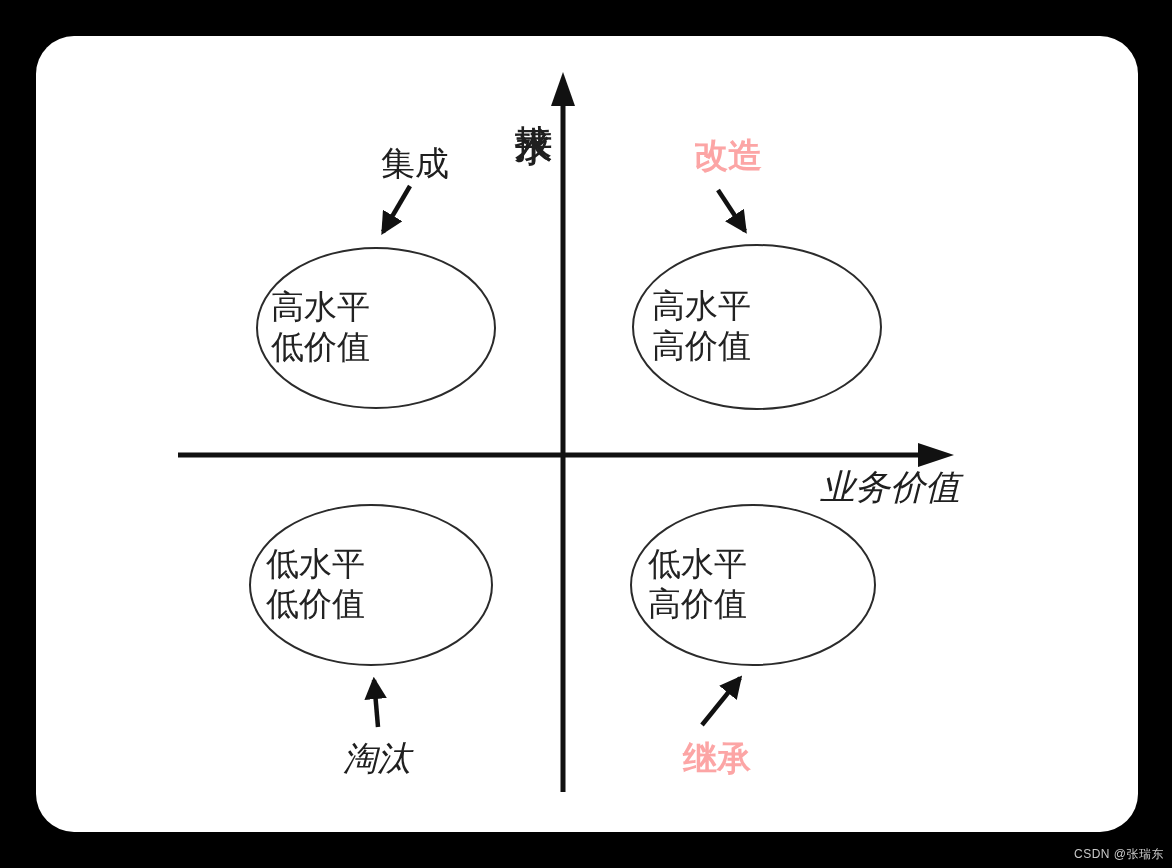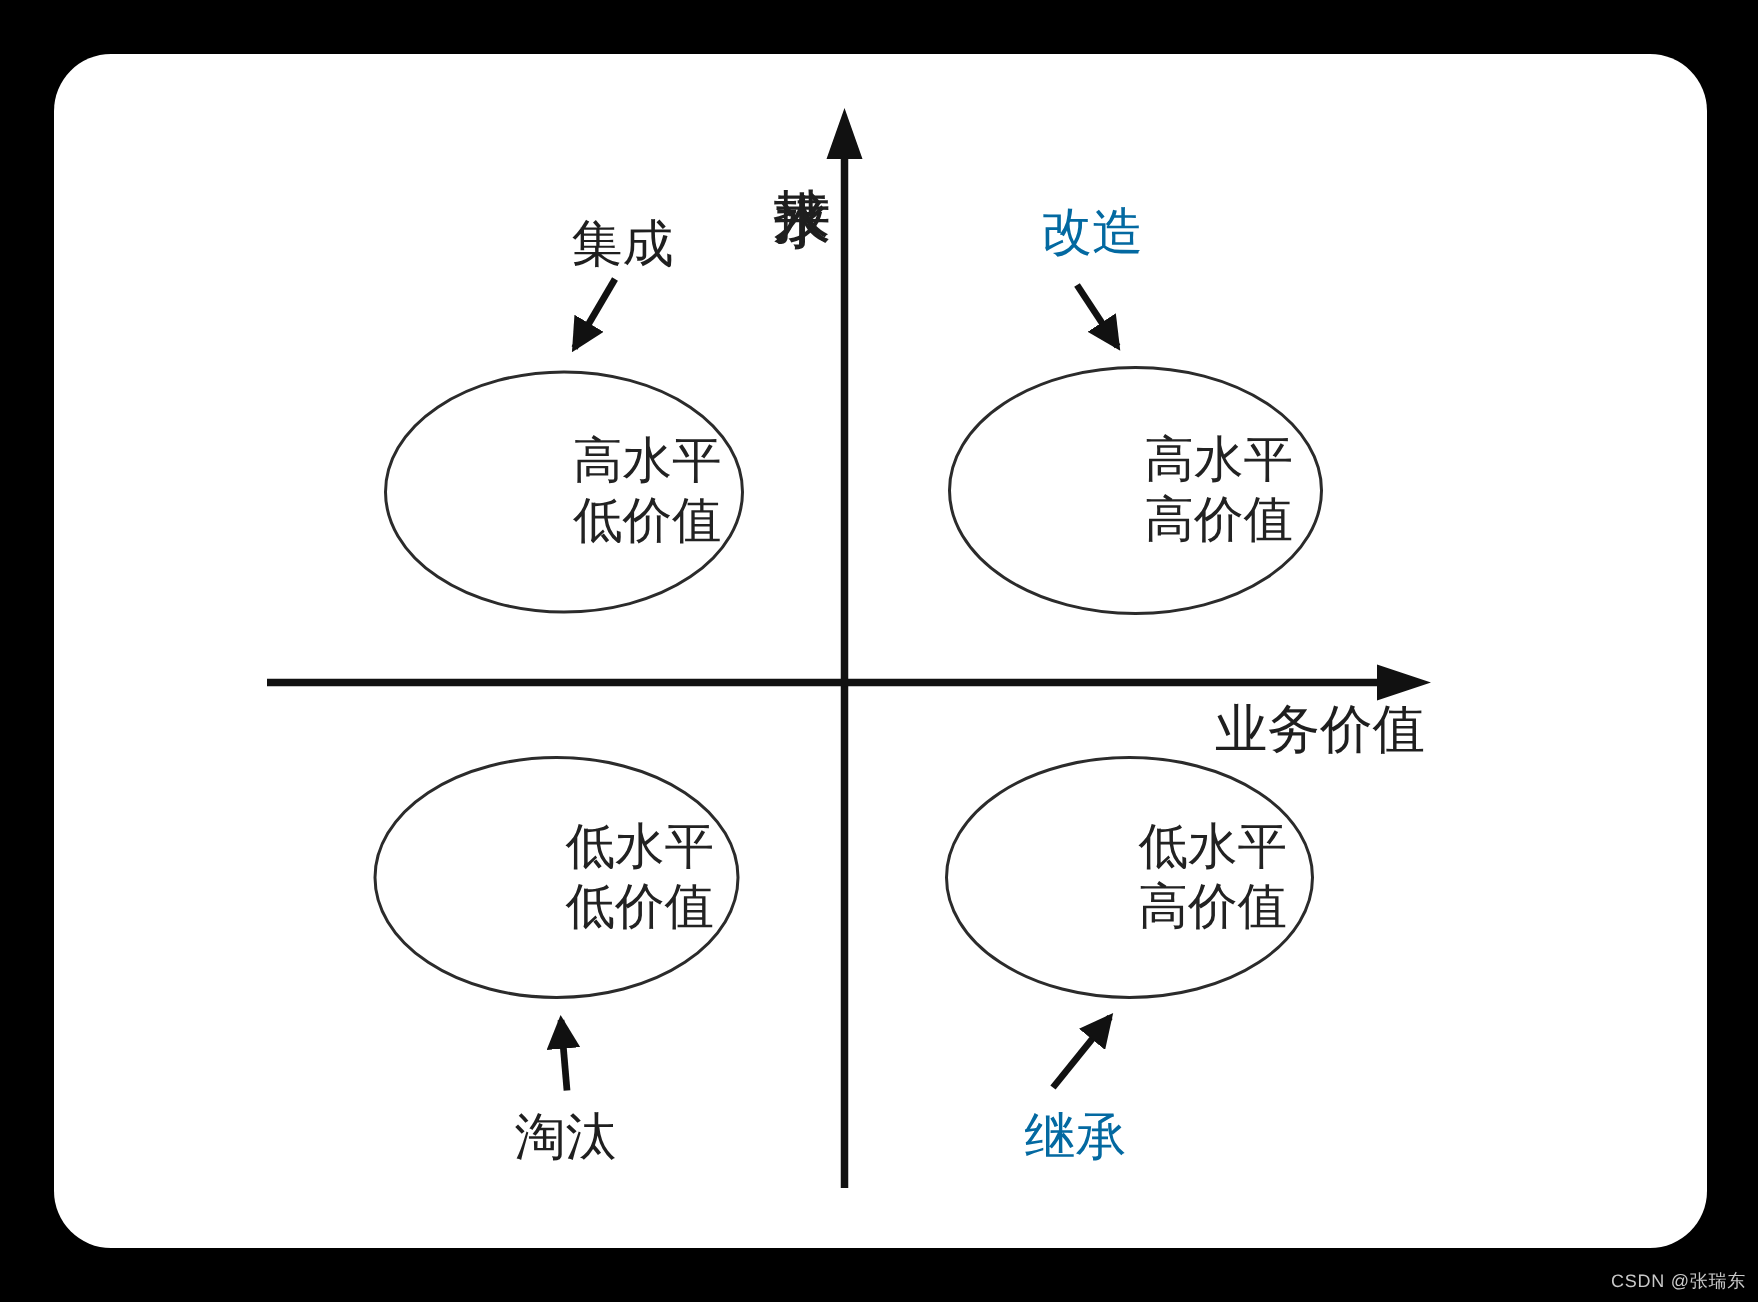--- a/index.html
+++ b/index.html
@@ -35,56 +35,57 @@
   }
   .lbl {
     position: absolute;
     z-index: 2;
     color: #1f1f1f;
     font-size: 34px;
     line-height: 1.1;
     white-space: nowrap;
   }
   .red {
-    color: #0369a1;
-    font-weight: normal;
+    color: #fca5a5;
+    font-weight: bold;
     text-align: right;
   }
   .axis-y-label {
     left: 512px;
     top: 94px;
     height: 170px;
     font-size: 38px;
     writing-mode: vertical-rl;
     text-orientation: upright;
     letter-spacing: 2px;
   }
   .axis-x-label {
     left: 800px;
     top: 468px;
     width: 160px;
     font-size: 35px;
-    text-align: center;
+    text-align: right;
+    font-style: italic;
   }
   .quad-text {
     position: absolute;
     z-index: 2;
     width: 210px;
-    text-align: right;
+    text-align: left;
     color: #222222;
     font-size: 33px;
     line-height: 40px;
   }
   .qt-tl { left: 271px; top: 287px; }
   .qt-tr { left: 652px; top: 286px; }
   .qt-bl { left: 266px; top: 544px; }
   .qt-br { left: 648px; top: 544px; }
   .ann-jicheng  { left: 381px; top: 134px; margin-top: 11px; }
   .ann-gaizao   { left: 694px; top: 137px; }
-  .ann-taotai   { left: 343px; top: 740px; }
+  .ann-taotai   { left: 343px; top: 740px; font-style: italic; }
   .ann-jcheng2  { left: 683px; top: 740px; }
   .watermark {
     position: absolute;
     right: 8px;
     bottom: 5px;
     z-index: 3;
     color: #c9c9c9;
     font-size: 12px;
     letter-spacing: 0.5px;
   }

